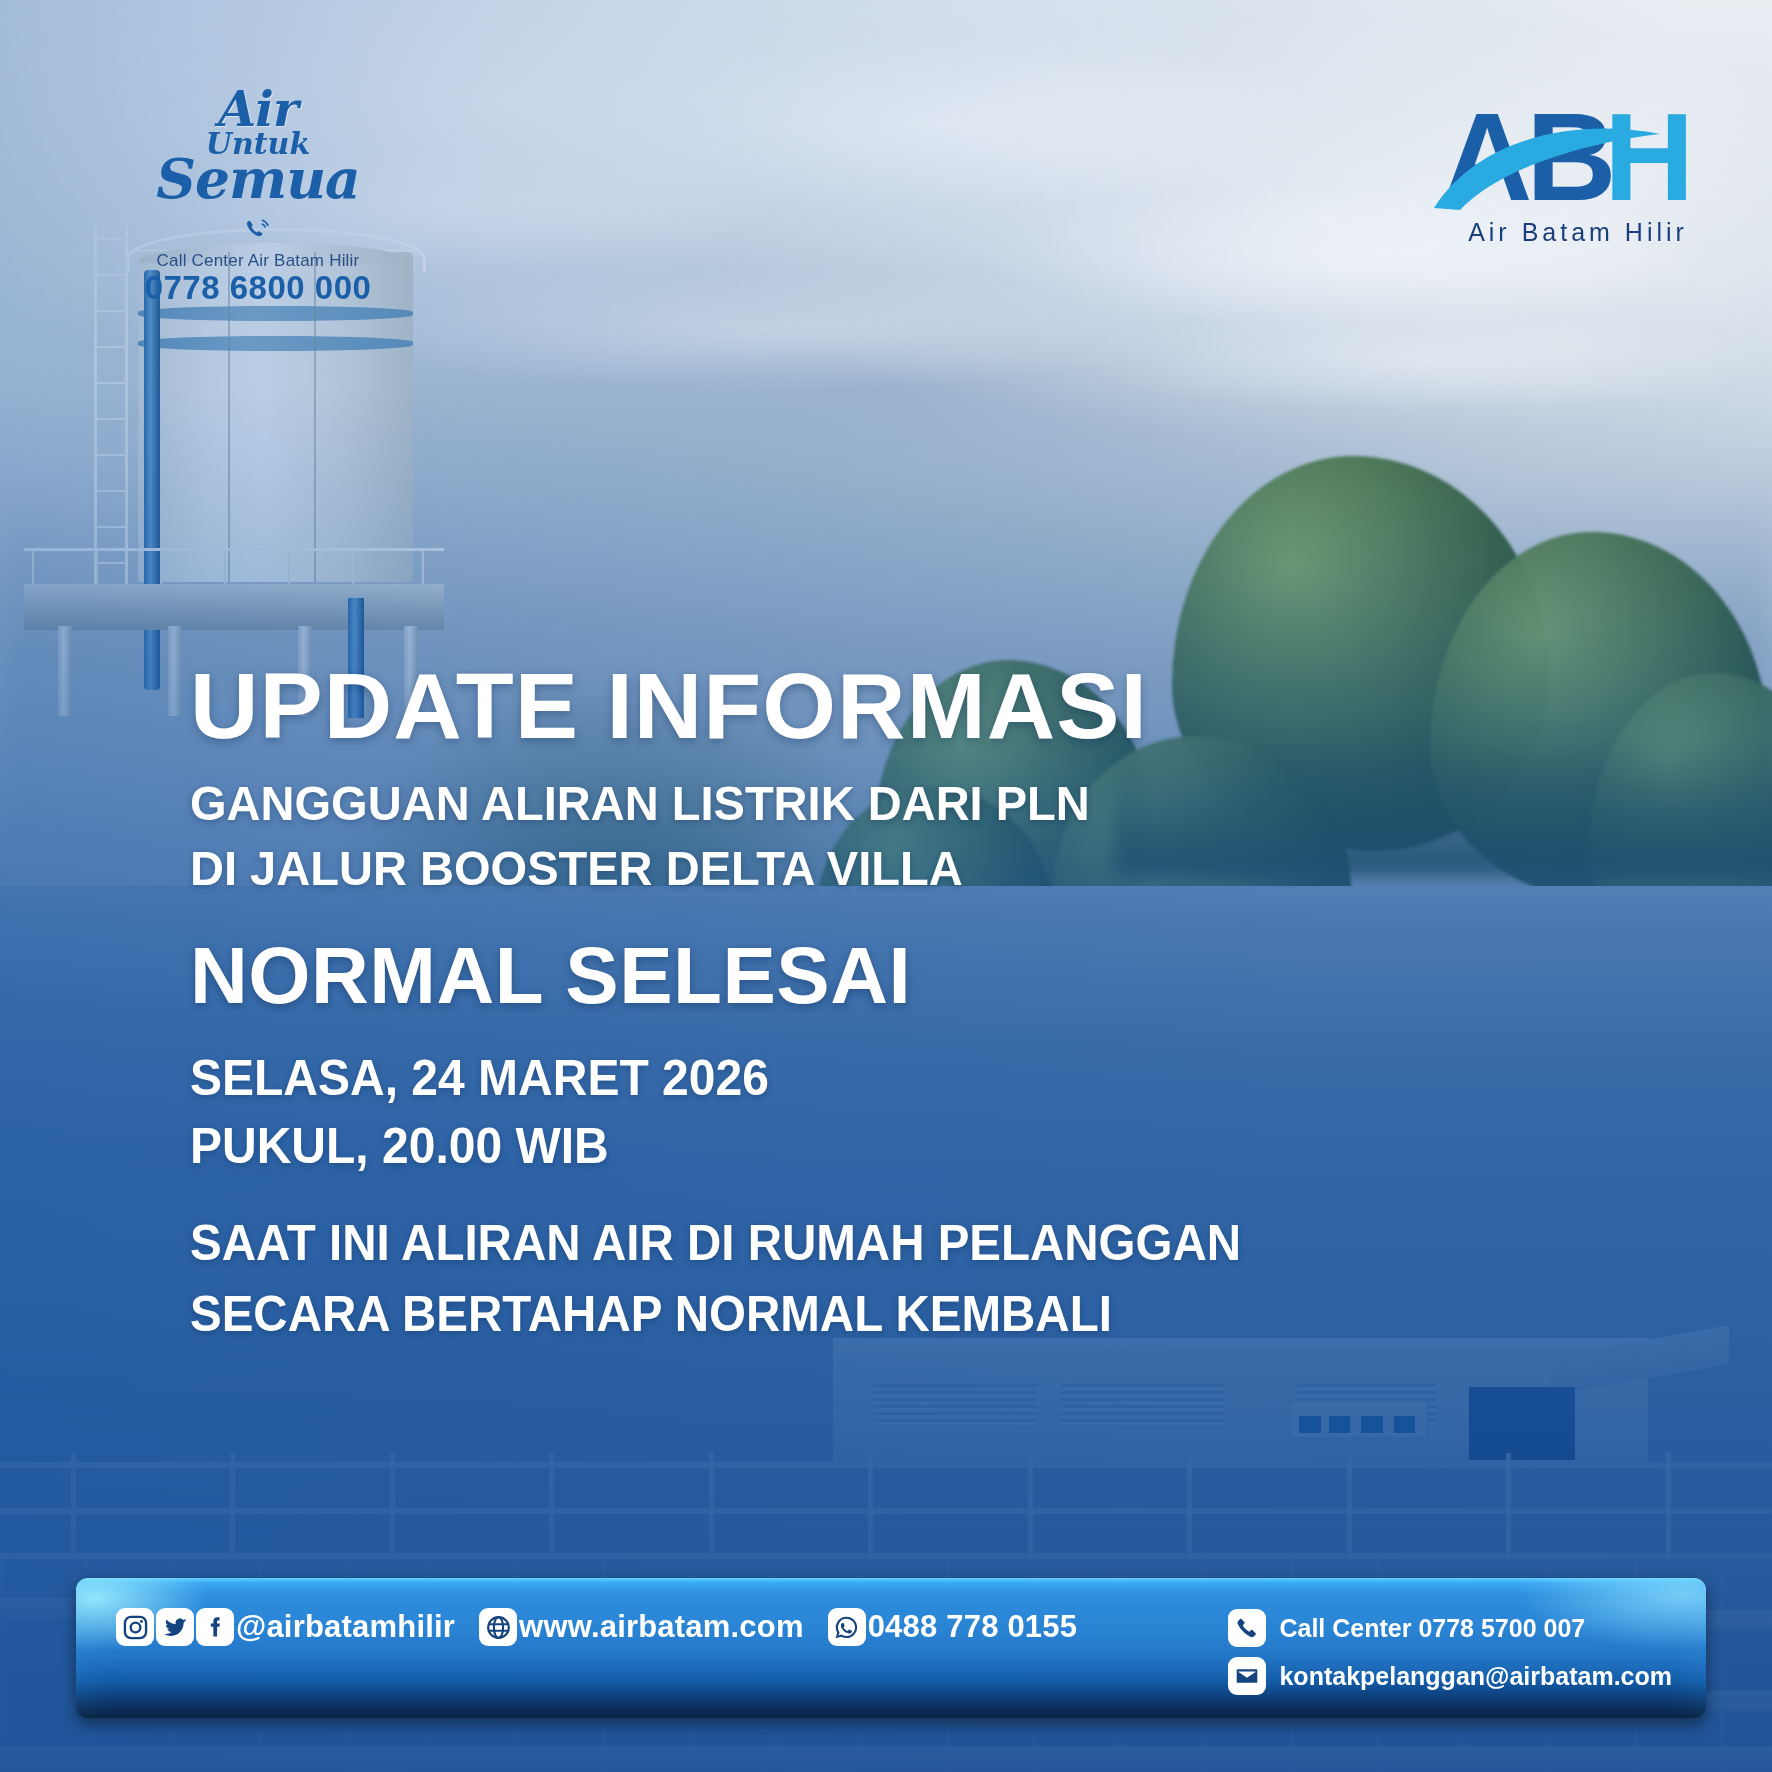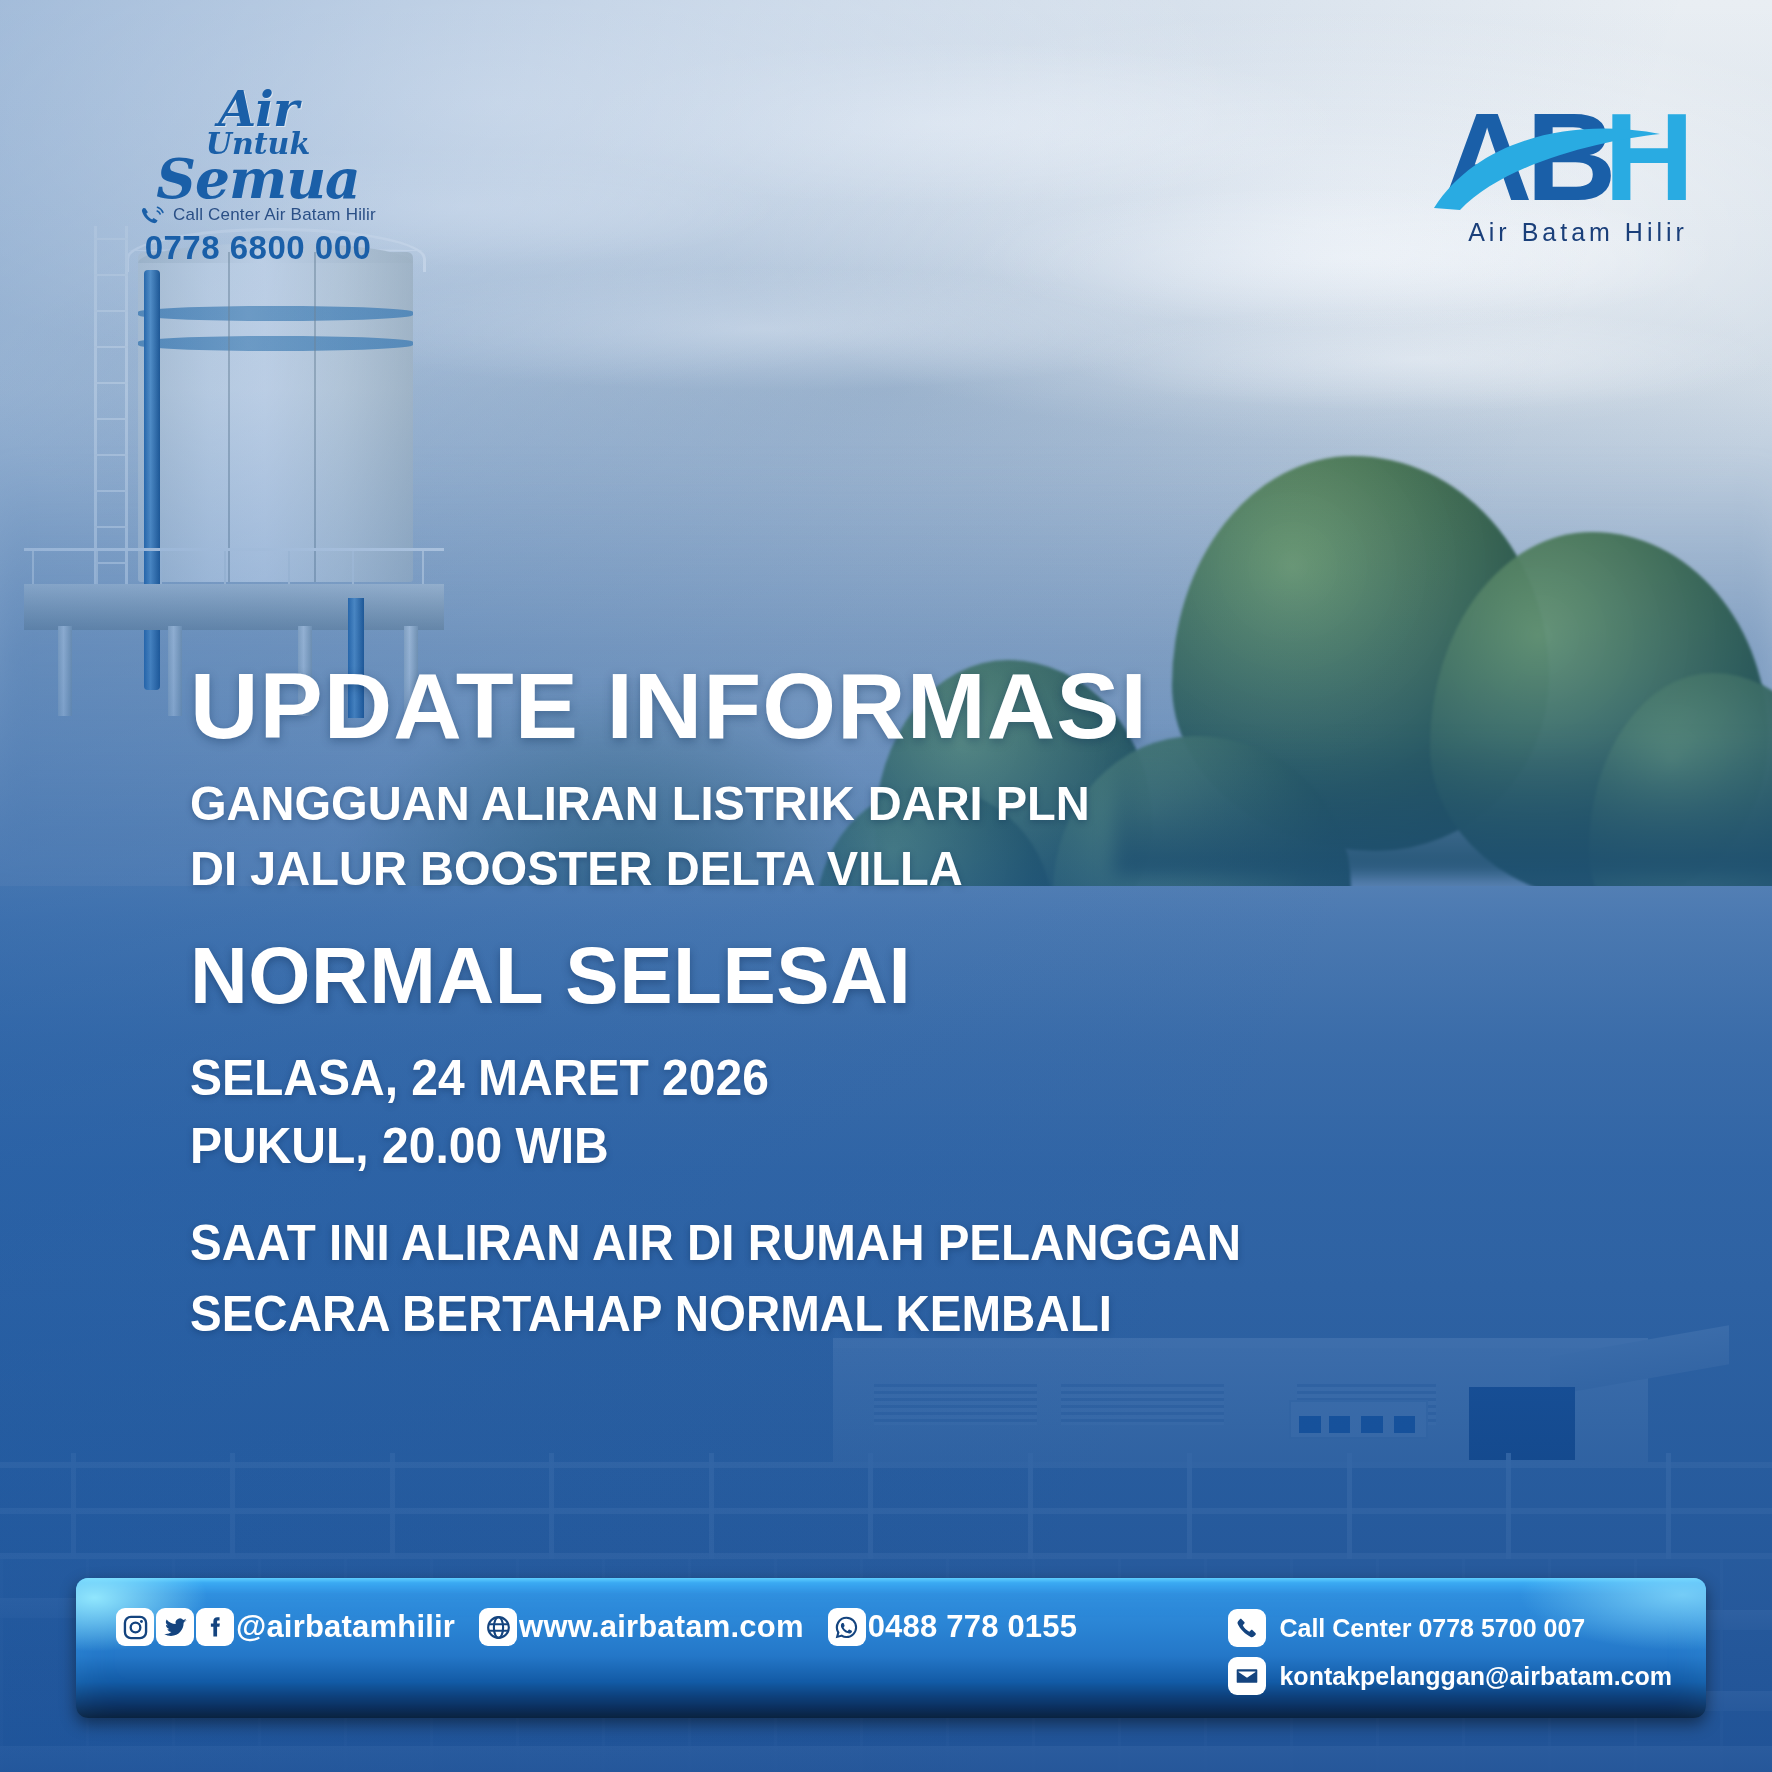--- a/index.html
+++ b/index.html
@@ -198,21 +198,22 @@
     font-family:"DejaVu Serif", serif; font-style:italic; font-weight:bold;
     font-size:30px; line-height:1; margin-top:-4px; color:#1a5fa8;
   }
   .ls-semua {
     font-family:"DejaVu Serif", serif; font-style:italic; font-weight:bold;
     font-size:55px; line-height:.95; margin-top:-6px; color:#1a5fa8;
     letter-spacing:-1px;
   }
   .ls-cc {
     display:flex; justify-content:center; gap:7px;
-    margin-top:0;
+    margin-top:13px;
+    flex-direction:column;
   }
   .ls-cc-text { font-size:17px; color:#2a4f86; letter-spacing:.2px; white-space:nowrap; }
   .ls-phone { font-size:33px; font-weight:bold; color:#1a5fa8; letter-spacing:.5px; margin-top:-2px; }
 
   
   .logo-abh { position:absolute; right:44px; top:96px; width:300px; text-align:center; }
   .abh-mark { position:relative; height:120px; }
   .abh-text { font-size:25px; color:#1a3f7a; letter-spacing:4px; margin-top:2px; font-weight:500; }
 
   

